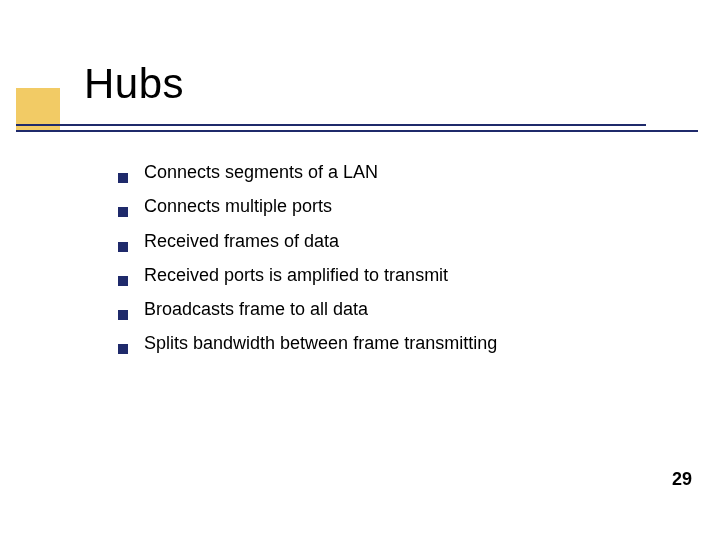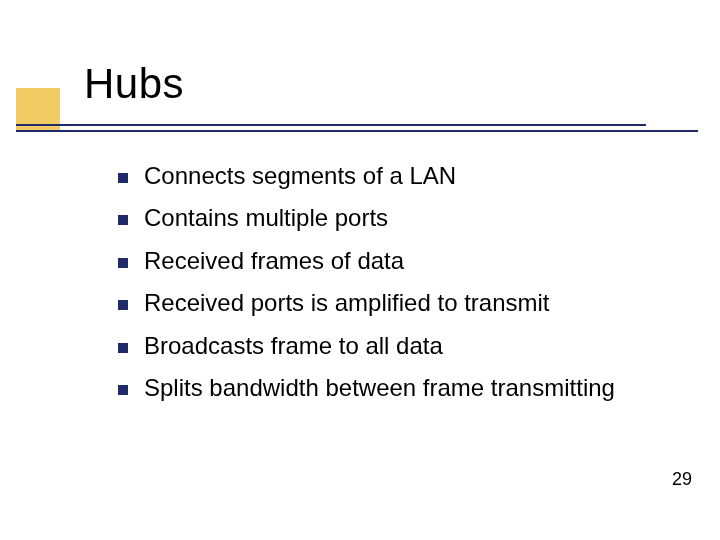--- a/index.html
+++ b/index.html
@@ -64,29 +64,30 @@
   }
   .bullet {
     width: 10px;
     height: 10px;
     background: #1f2a6b;
     flex: 0 0 10px;
     margin-top: 13px;
     margin-right: 16px;
   }
   .txt {
-    font-size: 24px;
+    font-size: 18px;
     line-height: 1.35;
   }
   .slide-number {
     position: absolute;
     right: 28px;
     bottom: 18px;
     font-size: 18px;
     color: #000;
+    font-weight: bold;
   }
 </style>
 </head>
 <body>
 
 <div class="slide">
 
   <div class="accent-box"></div>
 
   <div class="title">Hubs</div>
@@ -94,21 +95,21 @@
   <div class="rule-short"></div>
   <div class="rule-long"></div>
 
   <div class="body">
     <div class="item">
       <div class="bullet"></div>
       <div class="txt">Connects segments of a LAN</div>
     </div>
     <div class="item">
       <div class="bullet"></div>
-      <div class="txt">Contains multiple ports</div>
+      <div class="txt">Connects multiple ports</div>
     </div>
     <div class="item">
       <div class="bullet"></div>
       <div class="txt">Received frames of data</div>
     </div>
     <div class="item">
       <div class="bullet"></div>
       <div class="txt">Received ports is amplified to transmit</div>
     </div>
     <div class="item">

